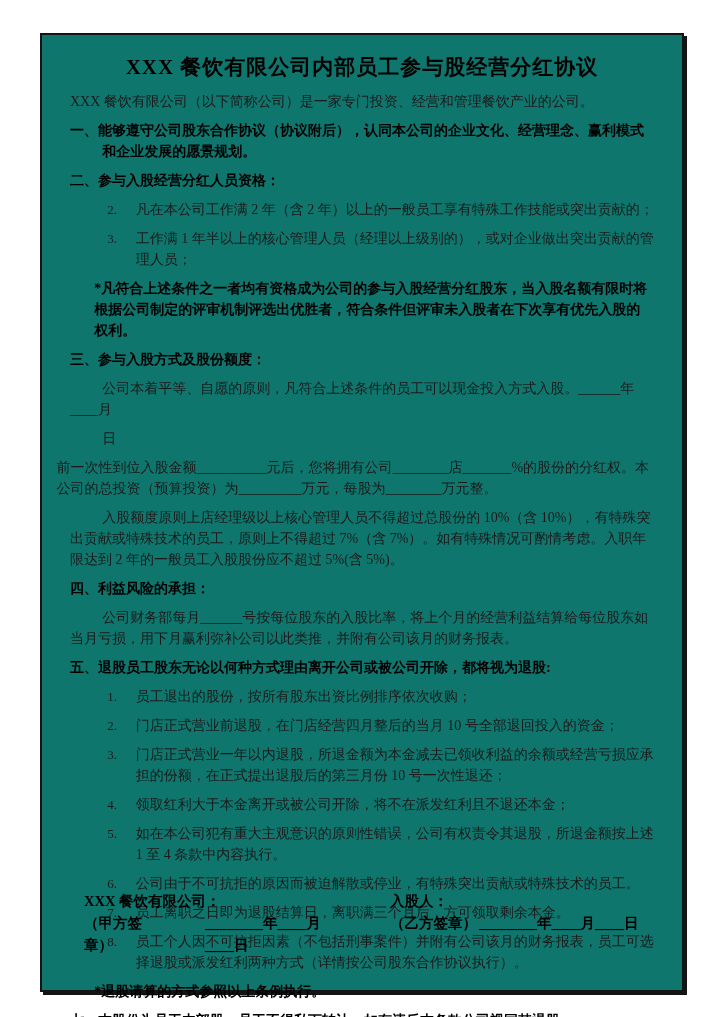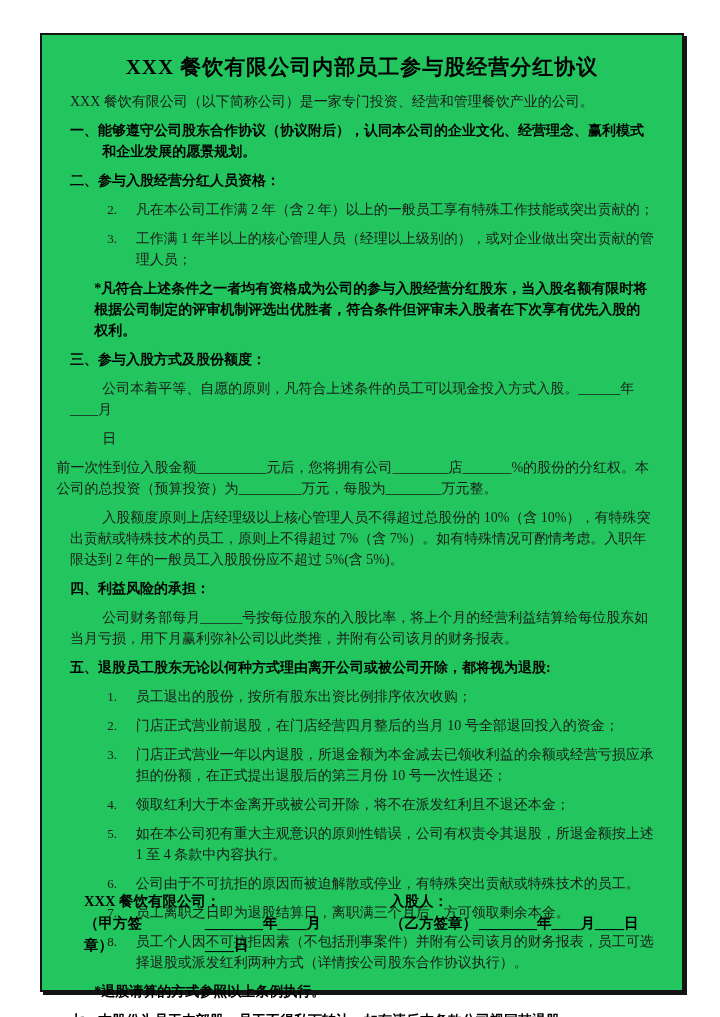--- a/index.html
+++ b/index.html
@@ -19,21 +19,21 @@
   }
   .doc {
     position: absolute;
     left: 40px;
     top: 33px;
     width: 644px;
     height: 959px;
     box-sizing: border-box;
     border: 2px solid #141414;
     box-shadow: 3px 3px 0 0 #141414;
-    background: #22c55e;
+    background: #0f766e;
     padding: 12px 20px 0 20px;
     color: #1a1a1a;
   }
   .doc-title {
     margin: 6px 0 10px 0;
     text-align: center;
     font-size: 21px;
     font-weight: bold;
     letter-spacing: 1px;
     color: #000;

